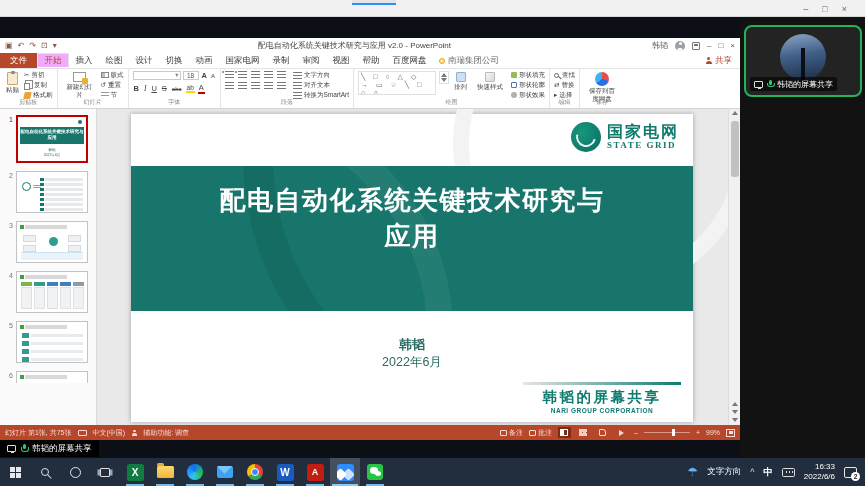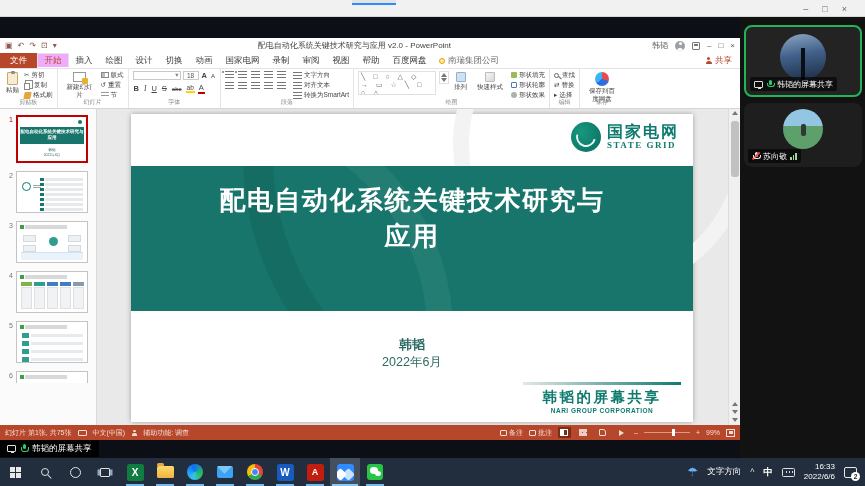--- a/index.html
+++ b/index.html
@@ -604,34 +604,20 @@
 
     <aside class="sidebar">
       <div class="tile active">
         <span class="p-avatar av1"></span>
         <span class="p-tag">
           <span class="mon"></span>
           <span class="mic on"></span>
           <span class="p-name">韩韬的屏幕共享</span>
         </span>
       </div>
-      <div class="tile">
-        <span class="p-avatar av4"></span>
-        <span class="p-tag">
-          <span class="mic muted">
-              <i class="slash"></i>
-            </span>
-          <span class="p-name">苏向敬</span>
-          <span class="sig">
-              <i></i>
-              <i></i>
-              <i></i>
-            </span>
-        </span>
-      </div>
     </aside>
 
 
     <div class="share-pill">
       <span class="mon"></span>
       <span class="mic on"></span>
       <span class="txt">韩韬的屏幕共享</span>
     </div>
   </div>
 

